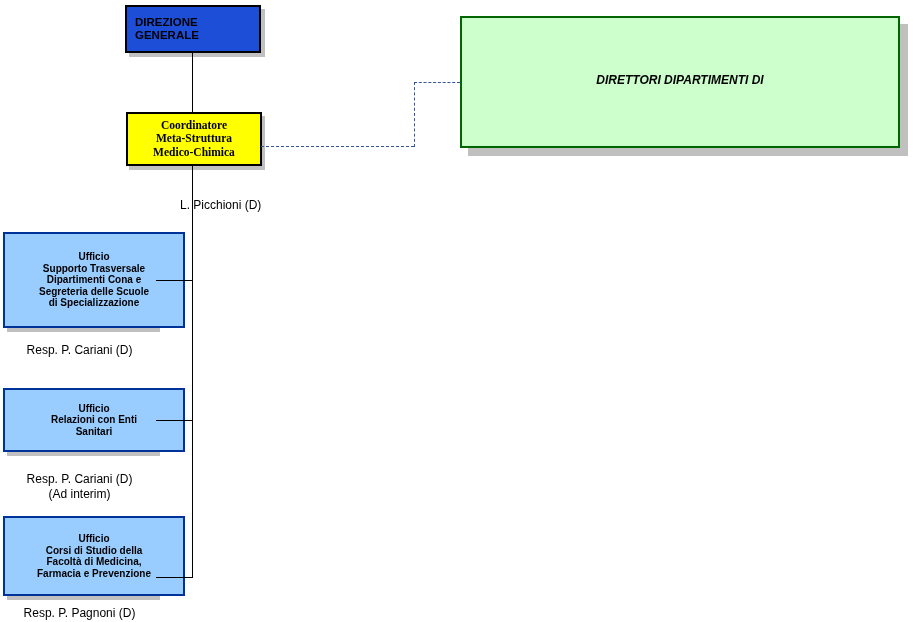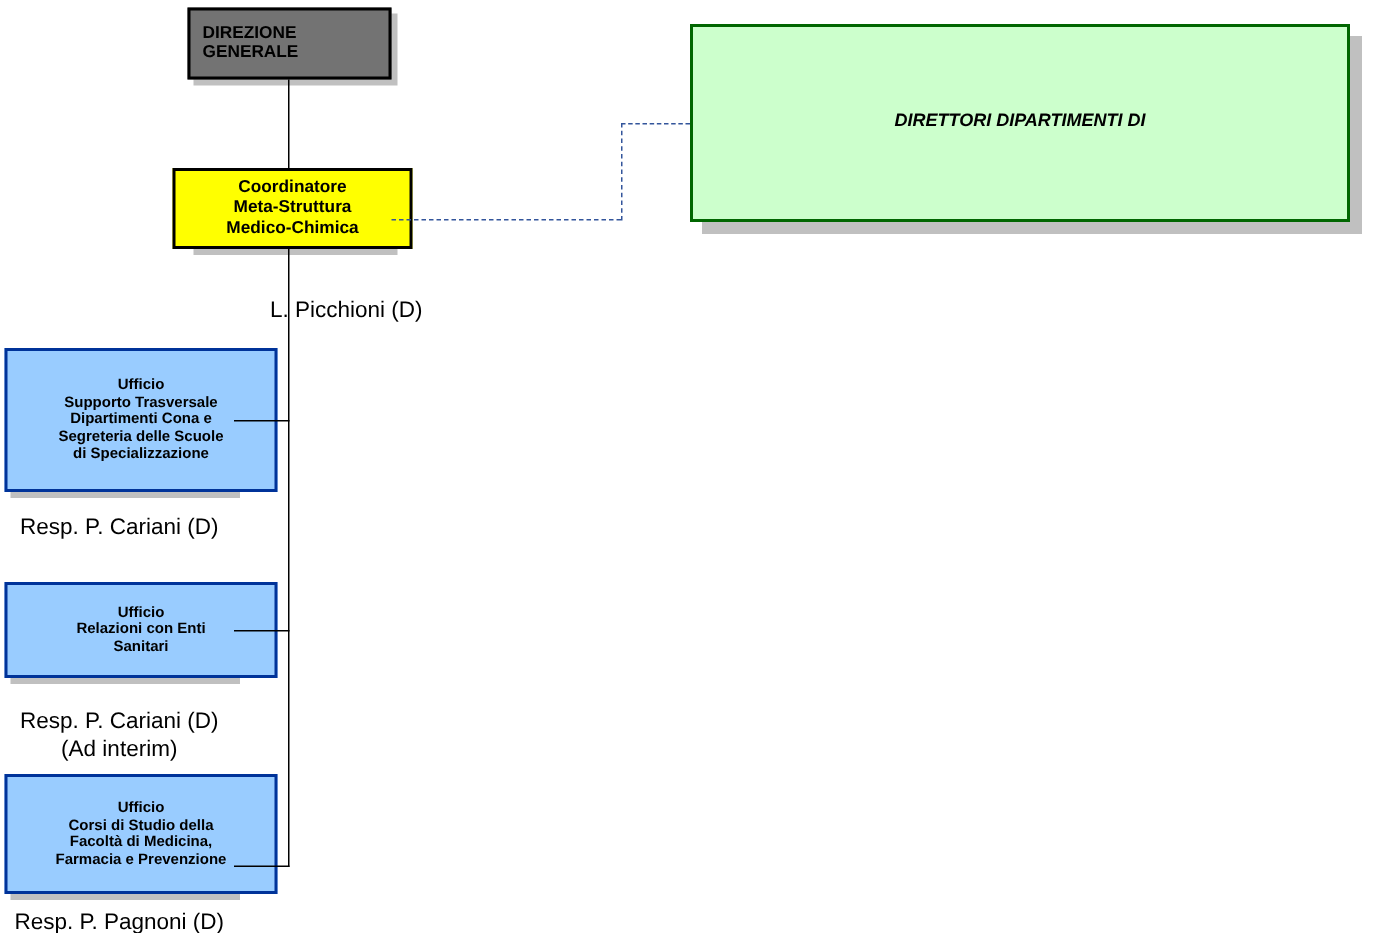--- a/index.html
+++ b/index.html
@@ -9,35 +9,35 @@
     font-family:"Liberation Sans", sans-serif;
     position:relative;
     overflow:hidden;
   }
   .node{position:absolute;box-sizing:border-box;display:flex;align-items:center;justify-content:center;text-align:center;}
   .node .txt{width:100%;line-height:1.15;}
 
   
   #direzione-generale{
     left:125px;top:5px;width:136px;height:48px;
-    background:#737373;border:2px solid #000000;
+    background:#1d4ed8;border:2px solid #000000;
     font-weight:bold;font-size:11.5px;color:#000;
   }
   #direzione-generale .txt{text-align:left;padding-left:8px;}
 
   
   #direzione-generale-shadow{
     position:absolute;left:129px;top:9px;width:136px;height:48px;background:#c0c0c0;z-index:0;
   }
 
   
   #coordinatore{
-    left:115px;top:112px;width:160px;height:54px;
+    left:126px;top:112px;width:136px;height:54px;
     background:#ffff00;border:2px solid #000000;
-    font-weight:bold;font-size:11.5px;color:#000;
+    font-weight:bold;font-size:11.5px;color:#000;font-family:Liberation Serif, serif;
   }
   #coordinatore-shadow{
     position:absolute;left:129px;top:116px;width:136px;height:54px;background:#c0c0c0;z-index:0;
   }
 
   
   #direttori{
     left:460px;top:16px;width:440px;height:132px;
     background:#ccffcc;border:2px solid #006600;
     font-size:12px;color:#000;font-style:italic;
@@ -57,21 +57,21 @@
   }
   #ufficio-supporto{top:232px;height:96px;}
   #ufficio-relazioni{top:388px;height:64px;}
   #ufficio-corsi{top:516px;height:80px;}
 
   .ufficio-shadow{position:absolute;left:7px;width:153px;background:#c0c0c0;z-index:0;}
   #ufficio-supporto-shadow{top:236px;height:96px;}
   #ufficio-relazioni-shadow{top:392px;height:64px;}
   #ufficio-corsi-shadow{top:520px;height:80px;}
 
-  .caption{position:absolute;font-size:15px;color:#000;text-align:center;}
+  .caption{position:absolute;font-size:12px;color:#000;text-align:center;}
   #cap-picchioni{left:180px;top:198px;width:170px;text-align:left;}
   #cap-cariani1{left:3px;top:343px;width:153px;}
   #cap-cariani2{left:3px;top:472px;width:153px;line-height:1.25;}
   #cap-pagnoni{left:3px;top:606px;width:153px;}
 
   
   .line{position:absolute;background:#000;z-index:1;}
   
   #l-dg-coord{left:192px;top:53px;width:1px;height:59px;}
   

